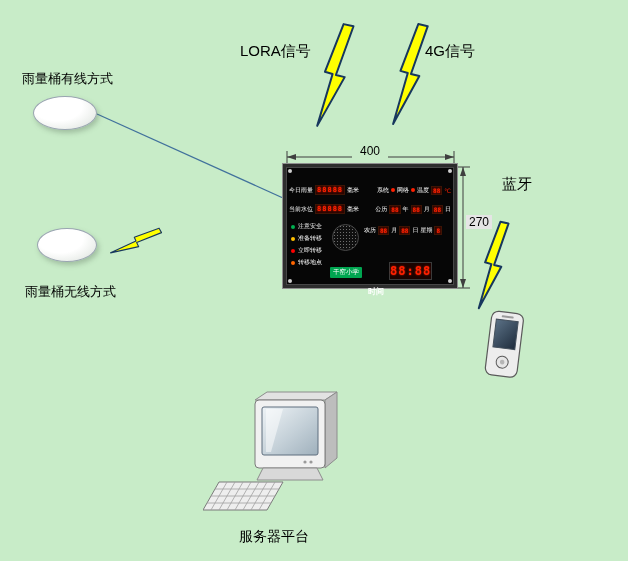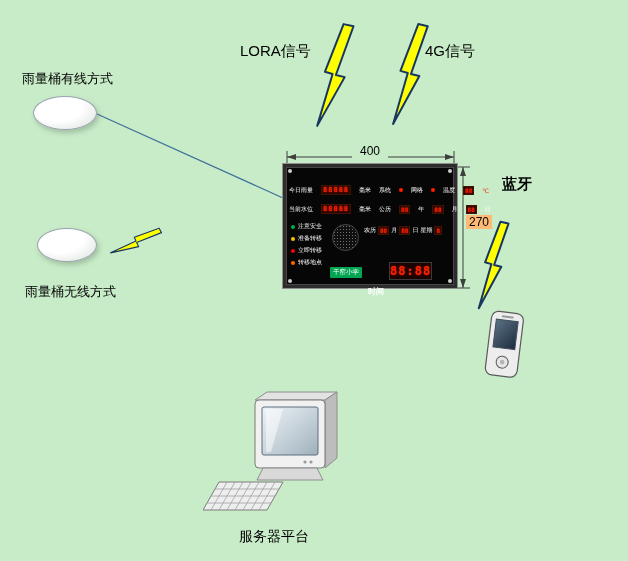--- a/index.html
+++ b/index.html
@@ -19,21 +19,21 @@
   .connector { stroke:#41719c; stroke-width:1.3; }
   .dim-label { position:absolute; font-size:12px; color:#000; padding:0 3px; text-align:center; }
 
   
   .panel { position:absolute; left:283px; top:164px; width:174px; height:124px;
     background:#060606; border:3px solid #2d2d2d;
     box-shadow:0 0 0 1px #8f8f8f, inset 0 0 0 1px #474747; }
   .p-screw { position:absolute; width:4px; height:4px; border-radius:50%; background:#cfcfcf; }
   .p-title { position:absolute; top:3px; left:0; right:0; text-align:center; color:#fff;
     font-size:9px; font-weight:bold; letter-spacing:2px; }
-  .p-row { position:absolute; left:3px; right:3px; display:flex; align-items:center; gap:8px;
+  .p-row { position:absolute; left:3px; right:3px; display:flex; align-items:center; gap:2px;
     color:#fff; font-size:6px; white-space:nowrap; }
   .p-row1 { top:18px; }
   .p-row2 { top:37px; }
   .push { margin-left:auto; }
   .digit-box { background:#2b0500; border:1px solid #3d1505; color:#ff2000;
     font-family:"DejaVu Sans Mono",monospace; font-weight:bold; font-size:7px;
     padding:0 1px; letter-spacing:1px; text-shadow:0 0 2px rgba(255,40,0,.8); }
   .digit-box.xs { font-size:6px; letter-spacing:0; }
   .status-dot { width:4px; height:4px; border-radius:50%; background:#ff2000; display:inline-block; flex:none; }
   .red { color:#ff2000; }
@@ -70,21 +70,21 @@
 
     <line class="dim-line" x1="463" y1="167" x2="463" y2="288"></line>
     <line class="dim-line" x1="456" y1="167" x2="470" y2="167"></line>
     <line class="dim-line" x1="456" y1="288" x2="470" y2="288"></line>
     <polygon class="dim-arrow" points="463,167 460,176 466,176"></polygon>
     <polygon class="dim-arrow" points="463,288 460,279 466,279"></polygon>
   </svg>
 
   <div class="label big" style="left:240px; top:42px;">LORA信号</div>
   <div class="label big" style="left:425px; top:42px;">4G信号</div>
-  <div class="label big" style="left:502px; top:175px;font-weight:bold;">蓝牙</div>
+  <div class="label big" style="left:502px; top:175px;">蓝牙</div>
   <div class="label mid" style="left:22px; top:70px;">雨量桶有线方式</div>
   <div class="label mid" style="left:25px; top:283px;">雨量桶无线方式</div>
   <div class="label mid" style="left:239px; top:528px; font-size:14px;">服务器平台</div>
 
   <svg class="overlay-svg" style="left:315px; top:22px;" width="44" height="106" viewBox="0 0 40 100" preserveAspectRatio="none">
     <polygon class="bolt-shape" points="26,2 9,47 16,49 2,98 27,52 19,50 35,4"></polygon>
   </svg>
   <svg class="overlay-svg" style="left:391px; top:22px;" width="42" height="104" viewBox="0 0 40 100" preserveAspectRatio="none">
     <polygon class="bolt-shape" points="26,2 9,47 16,49 2,98 27,52 19,50 35,4"></polygon>
   </svg>
@@ -94,21 +94,21 @@
   <div class="bolt-wrap" style="left:117px; top:193px; width:40px; height:100px; transform:rotate(49deg) scale(0.55);">
     <svg width="40" height="100" viewBox="0 0 40 100">
       <polygon class="bolt-shape" points="26,2 9,47 16,49 2,98 27,52 19,50 35,4"></polygon>
     </svg>
   </div>
 
   <div class="ellipse" style="left:33px; top:96px; width:64px; height:34px;"></div>
   <div class="ellipse" style="left:37px; top:228px; width:60px; height:34px;"></div>
 
   <div class="dim-label" style="left: 352px; top: 144px; width: 36px; background-color: rgb(200, 236, 200);">400</div>
-  <div class="dim-label" style="left: 466px; top: 215px; background-color: #fdba74; text-align: center;">270</div>
+  <div class="dim-label" style="left: 466px; top: 215px; background-color: #e5e5e5; text-align: center;">270</div>
 
   <div class="panel">
     <div class="p-screw" style="left:2px; top:2px;"></div>
     <div class="p-screw" style="right:2px; top:2px;"></div>
     <div class="p-screw" style="left:2px; bottom:2px;"></div>
     <div class="p-screw" style="right:2px; bottom:2px;"></div>
 
 
     <div class="p-row p-row1">
       <span>今日雨量</span>

